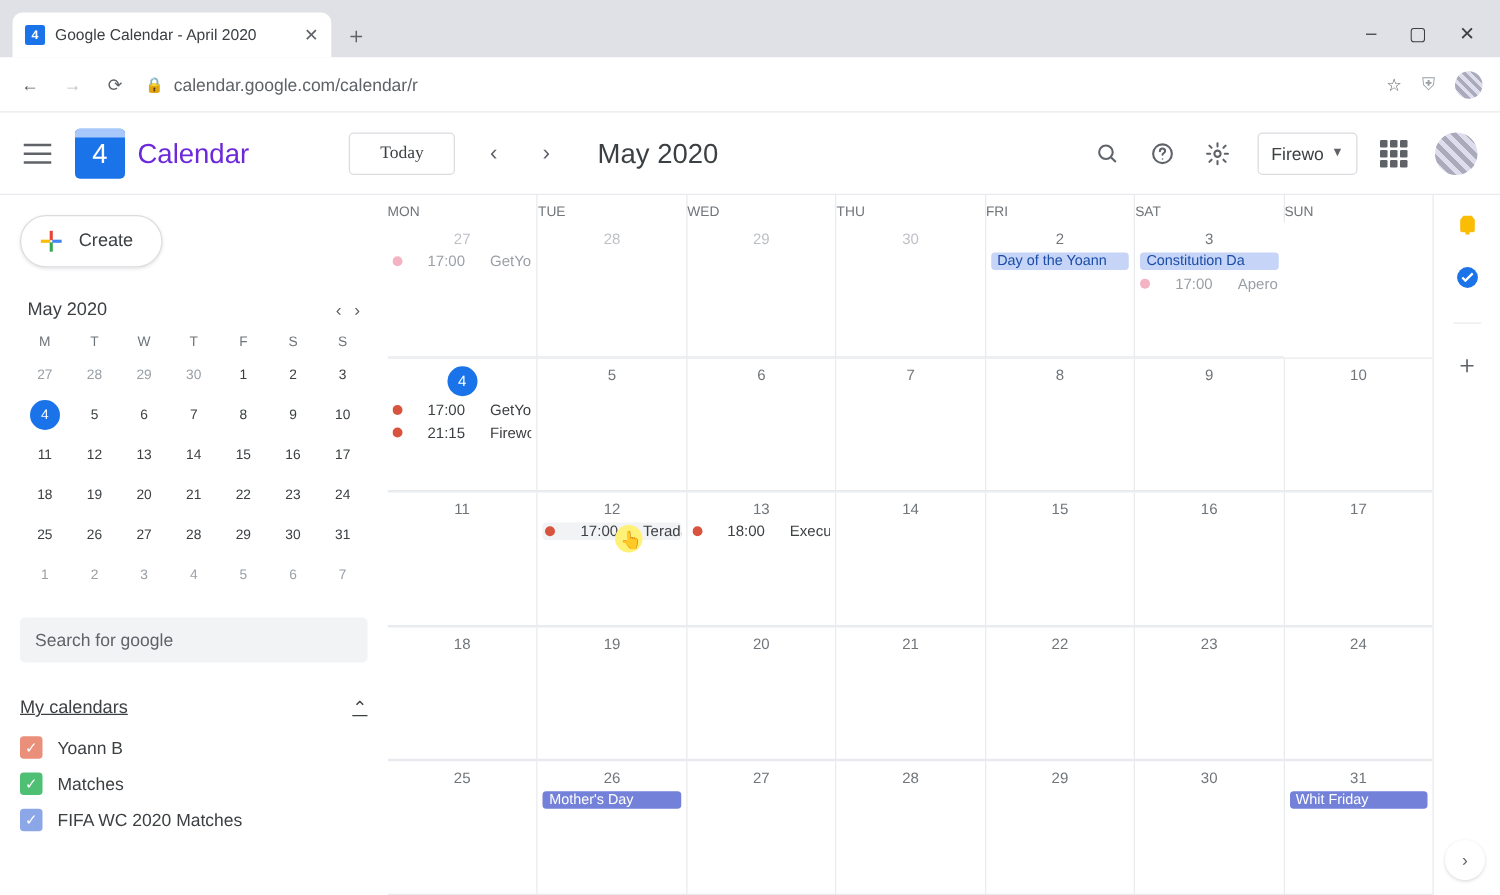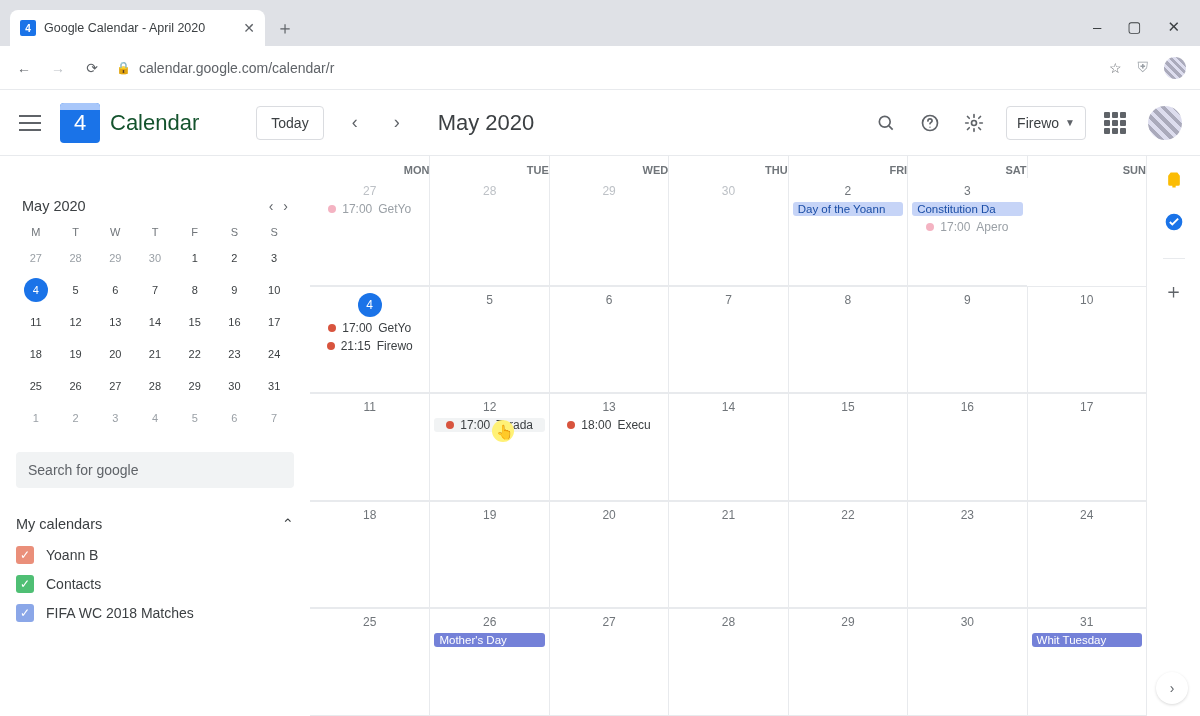--- a/index.html
+++ b/index.html
@@ -20,22 +20,22 @@
   .lock { font-size:12px;}
   .ext { display:flex; gap:16px; align-items:center; color:#5f6368;}
   .avatar-sm { width:22px;height:22px;border-radius:50%;background:repeating-linear-gradient(45deg,#aab,#aab 3px,#dde 3px,#dde 6px);}
   
   .app-header { height:66px; display:flex; align-items:center; padding:0 18px; border-bottom:1px solid #e8eaed;}
   .hamburger { width:24px;height:24px; display:flex;flex-direction:column;justify-content:space-between; padding:4px 1px;}
   .hamburger span{height:2px;background:#5f6368;}
   .logo { width:40px;height:40px;background:#1a73e8;border-radius:4px;color:#fff;display:flex;align-items:center;justify-content:center;font-size:22px;font-weight:500;margin-left:18px; position:relative;}
   .logo::before{content:"";position:absolute;left:0;right:0;top:0;height:7px;background:#a8c7fa;border-radius:4px 4px 0 0;}
   .logo span{position:relative;}
-  .appname { font-size:22px; color:#14532d; margin-left:10px;}
-  .today-btn { margin-left:57px; border:1px solid #dadce0; border-radius:4px; padding:8px 14px; font-size:14px; color:#3c4043;}
+  .appname { font-size:22px; color:#6d28d9; margin-left:10px;}
+  .today-btn { margin-left:80px; border:1px solid #dadce0; border-radius:4px; padding:8px 24px; font-size:14px; color:#3c4043;font-family:Liberation Serif, serif;}
   .navarrow { margin-left:20px; color:#5f6368; font-size:18px; padding:4px 8px;}
   .month-title { margin-left:30px; font-size:22px; color:#3c4043;}
   .app-header .spacer{flex:1;}
   .hdr-icon { width:24px;height:24px; margin-left:20px; color:#5f6368; display:flex;align-items:center;justify-content:center; font-size:20px;}
   .view-select{ margin-left:20px; border:1px solid #dadce0;border-radius:4px;padding:8px 10px;display:flex;align-items:center;gap:6px;color:#3c4043;}
   .apps-grid{margin-left:18px;width:22px;height:22px;display:grid;grid-template-columns:repeat(3,1fr);grid-template-rows:repeat(3,1fr);gap:2px;}
   .apps-grid span{background:#5f6368;border-radius:1px;}
   .avatar-lg{margin-left:22px;width:34px;height:34px;border-radius:50%;background:repeating-linear-gradient(45deg,#aab,#aab 4px,#dde 4px,#dde 8px);}
   
   .body { flex:1; display:flex; overflow:hidden;}
@@ -47,42 +47,42 @@
   .minical{margin-top:26px;}
   .minical-header{display:flex;align-items:center;justify-content:space-between;padding:0 6px;}
   .minical-title{font-size:14.5px;color:#3c4043;font-weight:500;}
   .minical-nav{display:flex;gap:10px;color:#5f6368;}
   .minigrid{margin-top:12px;display:grid;grid-template-columns:repeat(7,1fr);text-align:center;row-gap:8px;font-size:11px;color:#70757a;}
   .minigrid .dow{font-weight:500;color:#70757a;}
   .minigrid .d{width:24px;height:24px;line-height:24px;margin:0 auto;border-radius:50%;color:#3c4043;}
   .minigrid .d.other{color:#9aa0a6;}
   .minigrid .d.today{background:#1a73e8;color:#fff;font-weight:500;}
   .search-people{margin-top:22px;background:#f1f3f4;border-radius:4px;padding:10px 12px;color:#5f6368;font-size:14px;}
-  .section-title{margin-top:28px;display:flex;justify-content:space-between;align-items:flex-start;font-size:14.5px;color:#3c4043;}
+  .section-title{margin-top:28px;display:flex;justify-content:space-between;align-items:flex-start;font-size:14.5px;color:#3c4043;text-decoration:underline;}
   .cal-list{margin-top:14px;display:flex;flex-direction:column;gap:11px;font-size:14px;color:#3c4043;}
   .cal-item{display:flex;align-items:center;gap:12px;}
   .chk{width:18px;height:18px;border-radius:3px;display:flex;align-items:center;justify-content:center;color:#fff;font-size:12px;}
   
   .main{flex:1;display:flex;overflow:hidden;}
   .grid{flex:1;display:flex;flex-direction:column;}
   .dow-row{display:grid;grid-template-columns:repeat(7,1fr);}
-  .dow-cell{border-left:1px solid #e8eaed;text-align:right;font-size:11px;font-weight:700;color:#70757a;padding:8px 0 2px;}
+  .dow-cell{border-left:1px solid #e8eaed;text-align:left;font-size:11px;font-weight:400;color:#70757a;padding:8px 0 2px;}
   .dow-cell:first-child{border-left:none;}
   .weeks{flex:1;display:grid;grid-template-rows:repeat(5,1fr);}
   .day-row{display:grid;grid-template-columns:repeat(7,1fr);}
   .day-cell{border-left:1px solid #e8eaed;border-bottom:1px solid #e8eaed;padding:4px 4px;overflow:hidden;font-size:12px;position:relative;}
   .day-row:first-child .day-cell{border-top:none;}
   .day-cell:first-child{border-left:none;}
   .daynum{text-align:center;font-size:12px;color:#70757a;margin-top:2px;}
   .grid .weeks .day-row:not(:first-child){border-top:1px solid #e8eaed;}
   .daynum.today span{background:#1a73e8;color:#fff;border-radius:50%;display:inline-flex;width:24px;height:24px;align-items:center;justify-content:center;}
   .daynum.other{color:#bdc1c6;}
   .chip{margin-top:4px;background:#c6d4f7;border-radius:3px;padding:1px 5px;font-size:11.5px;color:#1a4da6;white-space:nowrap;overflow:hidden;font-weight:500;}
   .chip.indigo{background:#7481d8;color:#fff;}
-  .dot-event{margin-top:4px;display:flex;align-items:center;gap:6px;font-size:12px;color:#3c4043;white-space:nowrap;overflow:hidden;justify-content:center;}
+  .dot-event{margin-top:4px;display:flex;align-items:center;gap:20px;font-size:12px;color:#3c4043;white-space:nowrap;overflow:hidden;}
   .dot-event .dot{width:8px;height:8px;border-radius:50%;flex-shrink:0;}
   .dot.red{background:#d8543e;} .dot.pink{background:#f4b3c2;}
   .dot-event.faded{color:#9aa0a6;}
   .dot-event.hover{background:#f1f3f4;border-radius:3px;padding:0 2px;}
   .cursor-highlight{position:absolute;width:22px;height:22px;background:#fff176;border-radius:50%;left:62px;top:26px;}
   .cursor-hand{position:absolute;left:66px;top:30px;font-size:14px;}
   
   .sidepanel{width:54px;border-left:1px solid #e8eaed;display:flex;flex-direction:column;align-items:center;padding-top:14px;gap:22px;}
   .sp-icon{width:20px;height:20px;}
   .chev-btn{position:absolute;bottom:12px;right:12px;width:32px;height:32px;border-radius:50%;display:flex;align-items:center;justify-content:center;color:#5f6368;box-shadow:0 1px 3px rgba(0,0,0,0.15);background:#fff;}
@@ -169,20 +169,31 @@
         <span></span>
         <span></span>
         <span></span>
       </div>
     <div class="avatar-lg"></div>
   </div>
 
   <div class="body">
 
     <div class="sidebar">
+      <div class="create-btn">
+        <div class="plus-multicolor">
+          <svg viewBox="0 0 24 24">
+              <rect x="10.5" y="2" width="3" height="9" fill="#ea4335"></rect>
+              <rect x="10.5" y="13" width="3" height="9" fill="#34a853"></rect>
+              <rect x="2" y="10.5" width="9" height="3" fill="#fbbc04"></rect>
+              <rect x="13" y="10.5" width="9" height="3" fill="#4285f4"></rect>
+            </svg>
+        </div>
+        <span>Create</span>
+      </div>
       <div class="minical">
         <div class="minical-header">
           <div class="minical-title">May 2020</div>
           <div class="minical-nav">
             <span>‹</span>
             <span>›</span>
           </div>
         </div>
         <div class="minigrid" id="minigrid">
             <div class="dow">M</div>
@@ -241,25 +252,25 @@
         <span>My calendars</span>
         <span>⌃</span>
       </div>
       <div class="cal-list" id="cal-list">
           <div class="cal-item">
             <div class="chk" style="background:#ea8f7a">✓</div>
             <span>Yoann B</span>
           </div>
           <div class="cal-item">
             <div class="chk" style="background:#4fbf74">✓</div>
-            <span>Contacts</span>
+            <span>Matches</span>
           </div>
           <div class="cal-item">
             <div class="chk" style="background:#8ba7e8">✓</div>
-            <span>FIFA WC 2018 Matches</span>
+            <span>FIFA WC 2020 Matches</span>
           </div>
         </div>
     </div>
 
     <div class="main">
       <div class="grid">
         <div class="dow-row" id="dow-row">
             <div class="dow-cell">MON</div>
             <div class="dow-cell">TUE</div>
             <div class="dow-cell">WED</div>
@@ -407,21 +418,21 @@
                 <div class="daynum"><span>28</span></div>
               </div>
               <div class="day-cell">
                 <div class="daynum"><span>29</span></div>
               </div>
               <div class="day-cell">
                 <div class="daynum"><span>30</span></div>
               </div>
               <div class="day-cell">
                 <div class="daynum"><span>31</span></div>
-                <div class="chip indigo">Whit Tuesday</div>
+                <div class="chip indigo">Whit Friday</div>
               </div>
             </div>
           </div>
       </div>
       <div class="sidepanel">
         <div class="sp-icon"><svg viewBox="0 0 24 24">
               <path d="M8 3h8l3 4v10a2 2 0 01-2 2h-3v2h-4v-2H7a2 2 0 01-2-2V7l3-4z" fill="#fbbc04"></path>
             </svg></div>
         <div class="sp-icon"><svg viewBox="0 0 24 24">
               <circle cx="12" cy="12" r="10" fill="#1a73e8"></circle>

